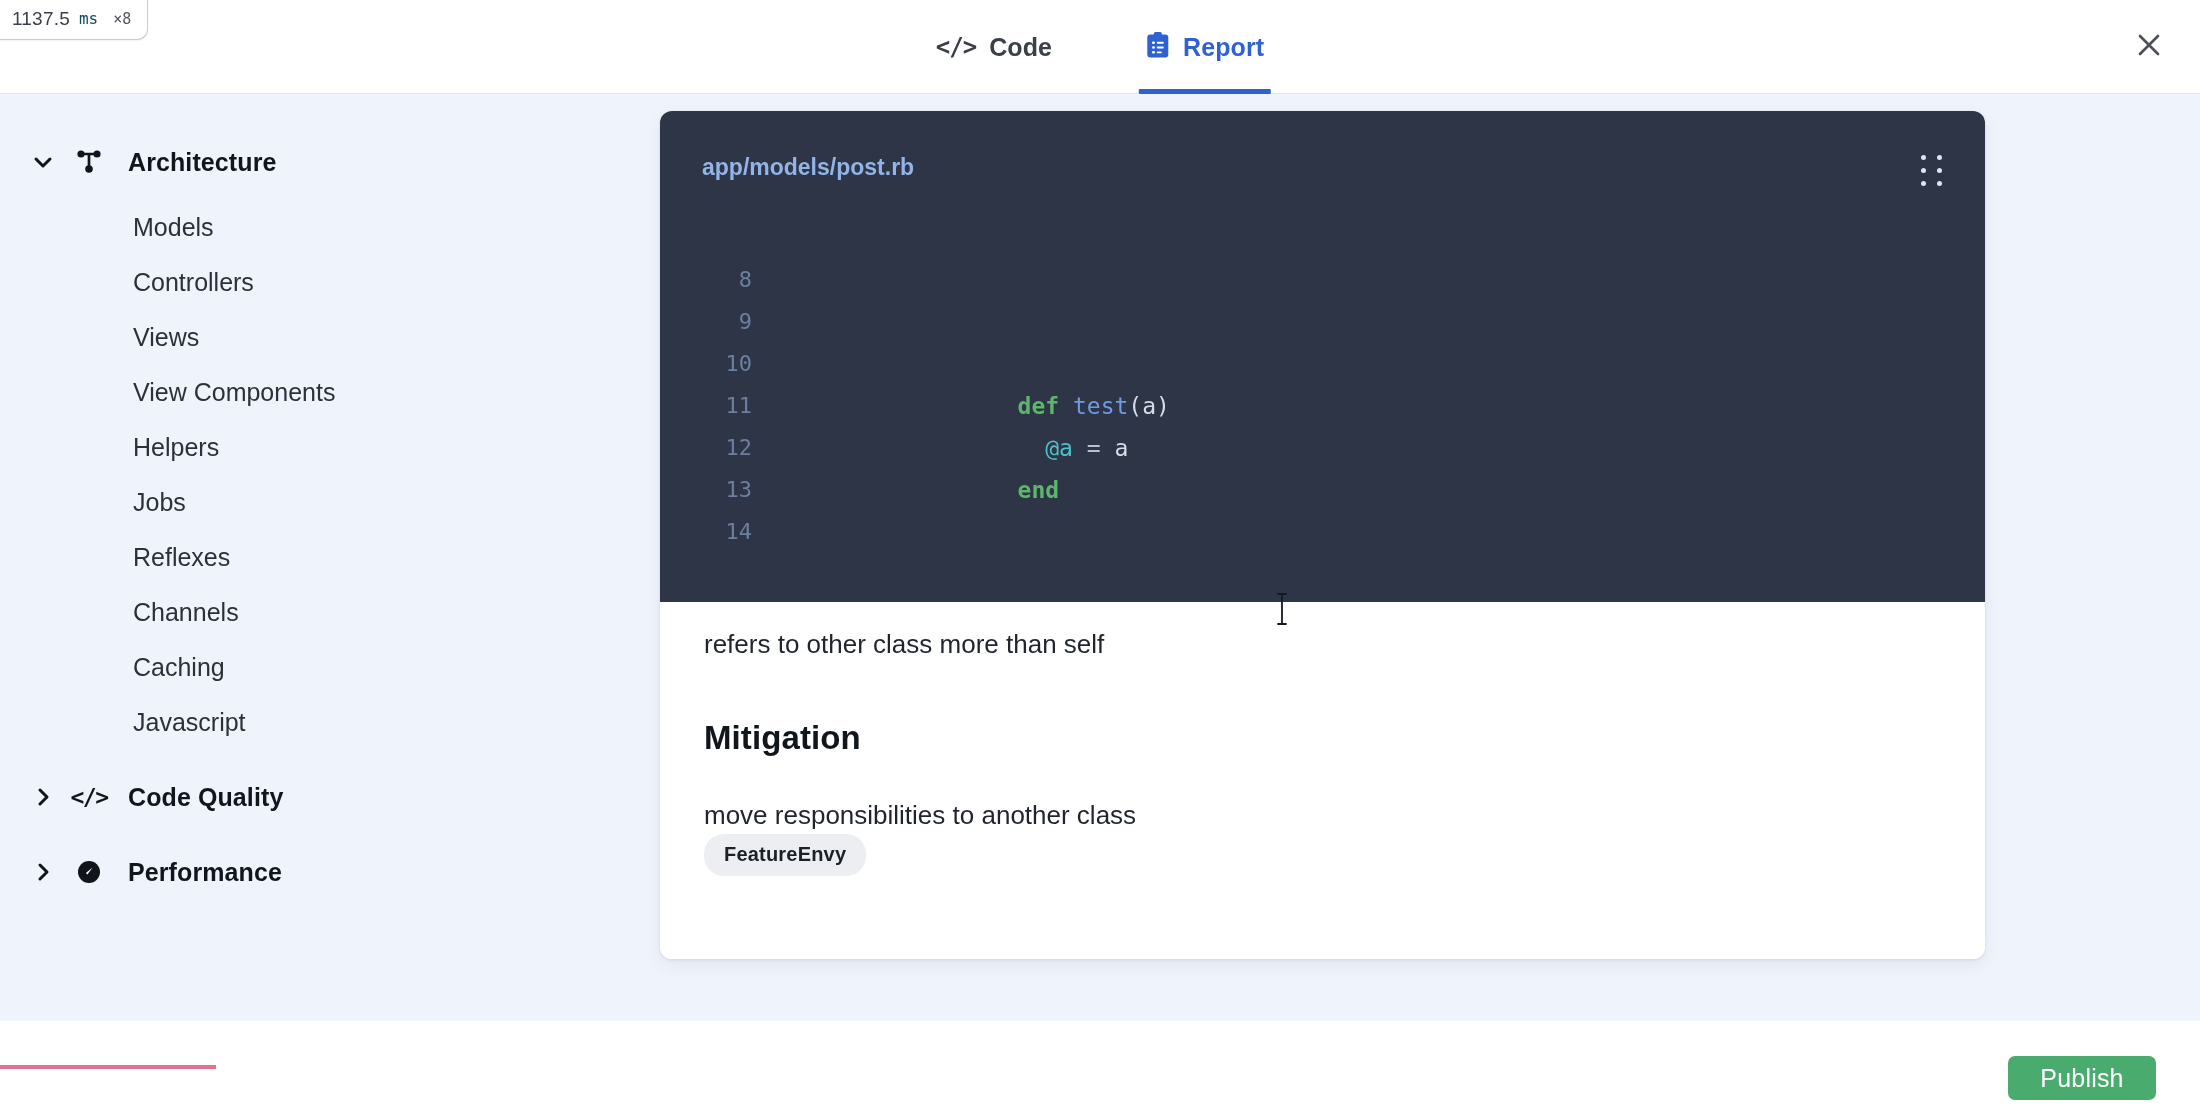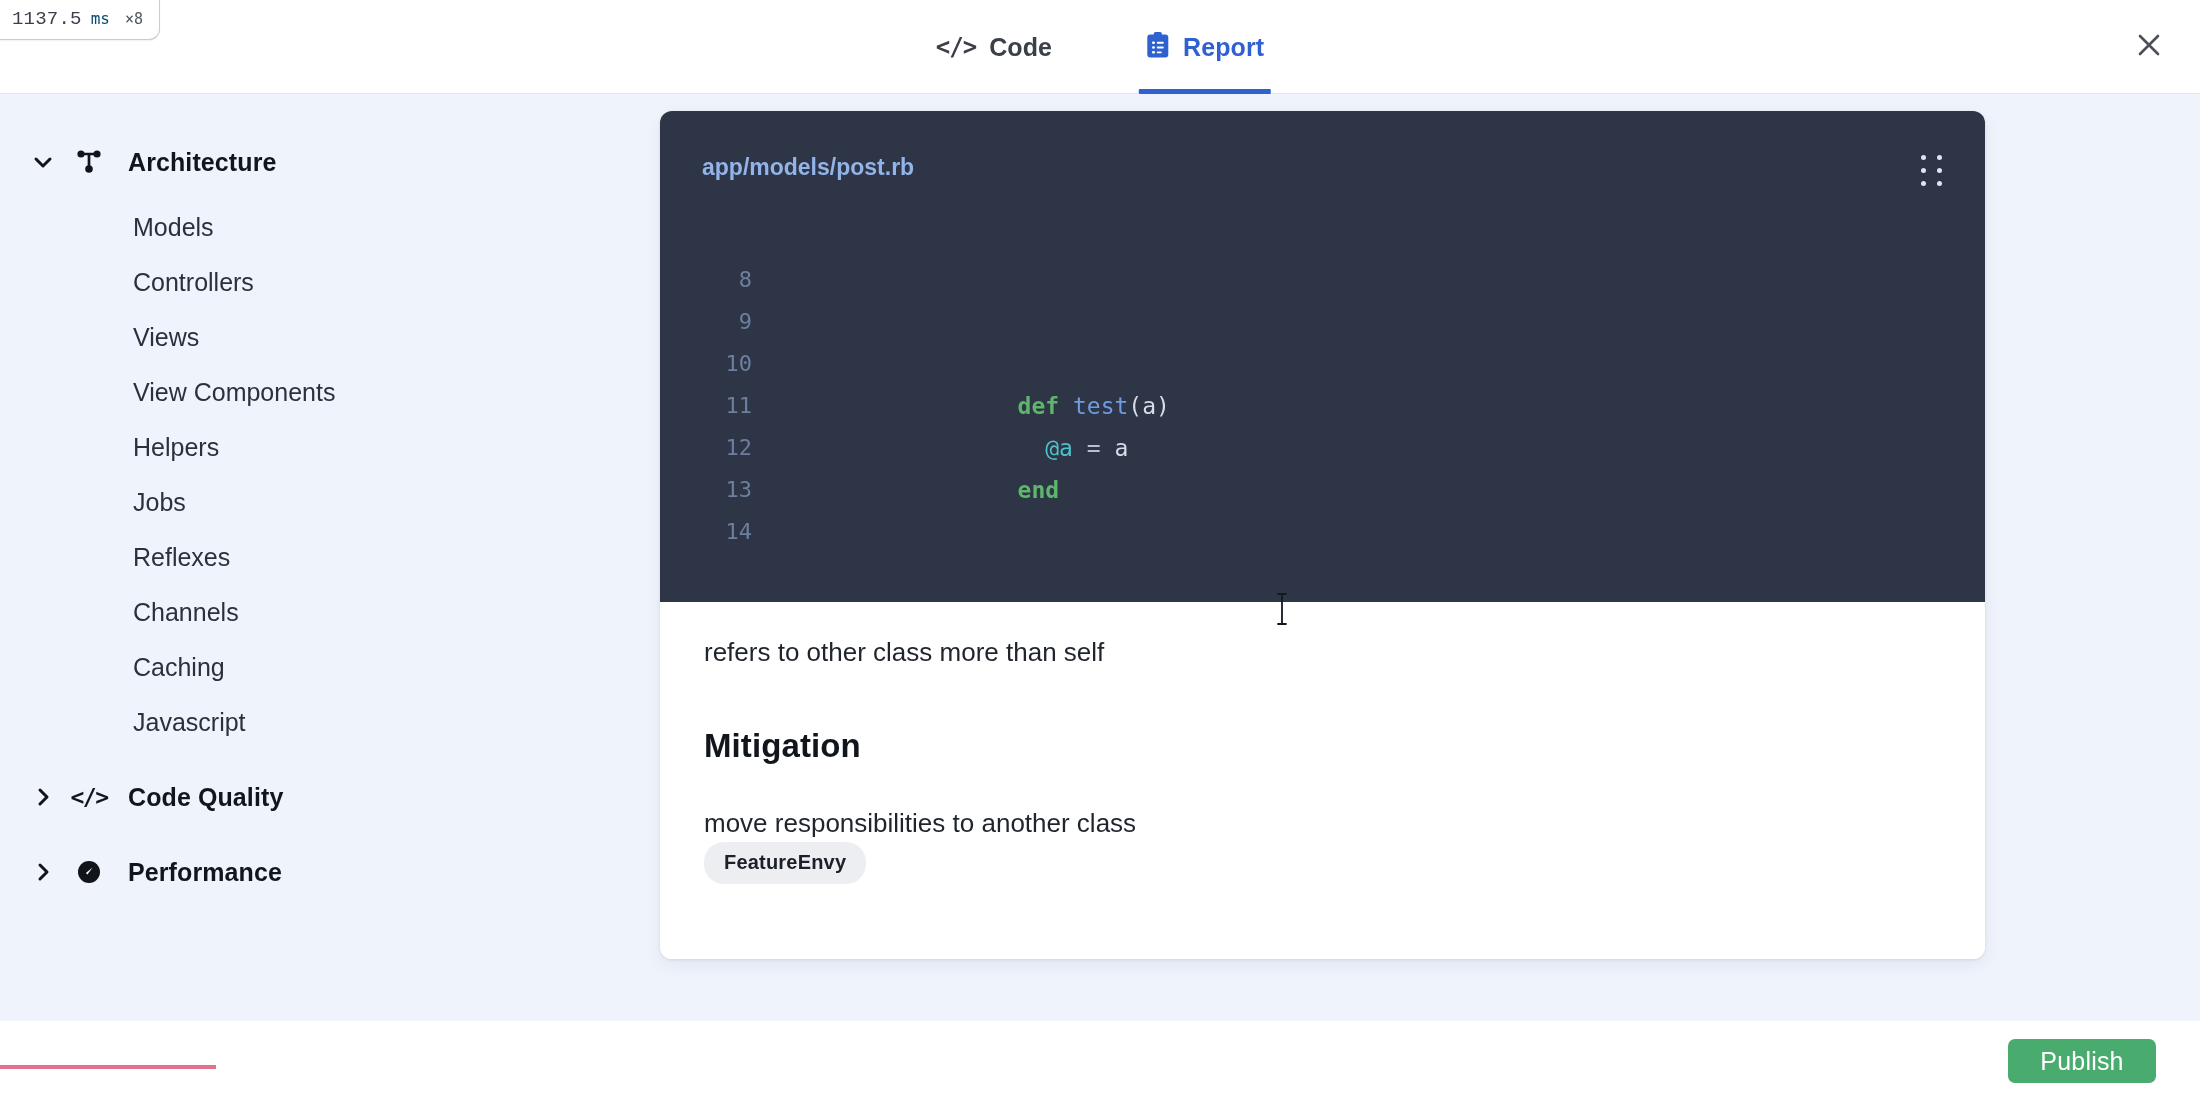--- a/index.html
+++ b/index.html
@@ -30,21 +30,21 @@
     gap: 9px;
     background: #ffffff;
     border: 1px solid #c9ccd2;
     border-top: none;
     border-left: none;
     border-bottom-right-radius: 11px;
     z-index: 40;
     box-shadow: 0 1px 2px rgba(0,0,0,.06);
   }
   .perf-badge .ms-value {
-    font-family: Liberation Mono, monospace;
+    font-family: Liberation Sans, sans-serif;
     font-size: 19px;
     color: #3a3f4a;
     letter-spacing: .2px;
   }
   .perf-badge .ms-unit {
     font-family: "DejaVu Sans Mono", "Liberation Mono", monospace;
     font-size: 16px;
     color: #0c4a6e;
   }
   .perf-badge .ms-count {
@@ -271,21 +271,21 @@
   .tok-pl  { color: #d7dce6; }
   .tok-op  { color: #b9c0cc; }
 
   .card-body {
     position: absolute;
     left: 0;
     top: 491px;
     right: 0;
     bottom: 0;
     background: #ffffff;
-    padding: 32px 44px 0 44px;
+    padding: 24px 44px 0 44px;
   }
   .desc-text {
     font-size: 26px;
     color: #1f242d;
     line-height: 1.4;
   }
   .mitigation-title {
     font-size: 33px;
     font-weight: 700;
     color: #11151c;
@@ -325,21 +325,21 @@
     position: absolute;
     left: 0;
     top: 1021px;
     width: 2200px;
     height: 89px;
     background: #ffffff;
   }
   .publish-btn {
     position: absolute;
     right: 44px;
-    top: 18px;
+    top: 35px;
     width: 148px;
     height: 44px;
     background: #49ab6e;
     color: #ffffff;
     border: none;
     border-radius: 7px;
     font-size: 25px;
     font-family: "Liberation Sans", sans-serif;
     cursor: pointer;
     letter-spacing: .2px;

